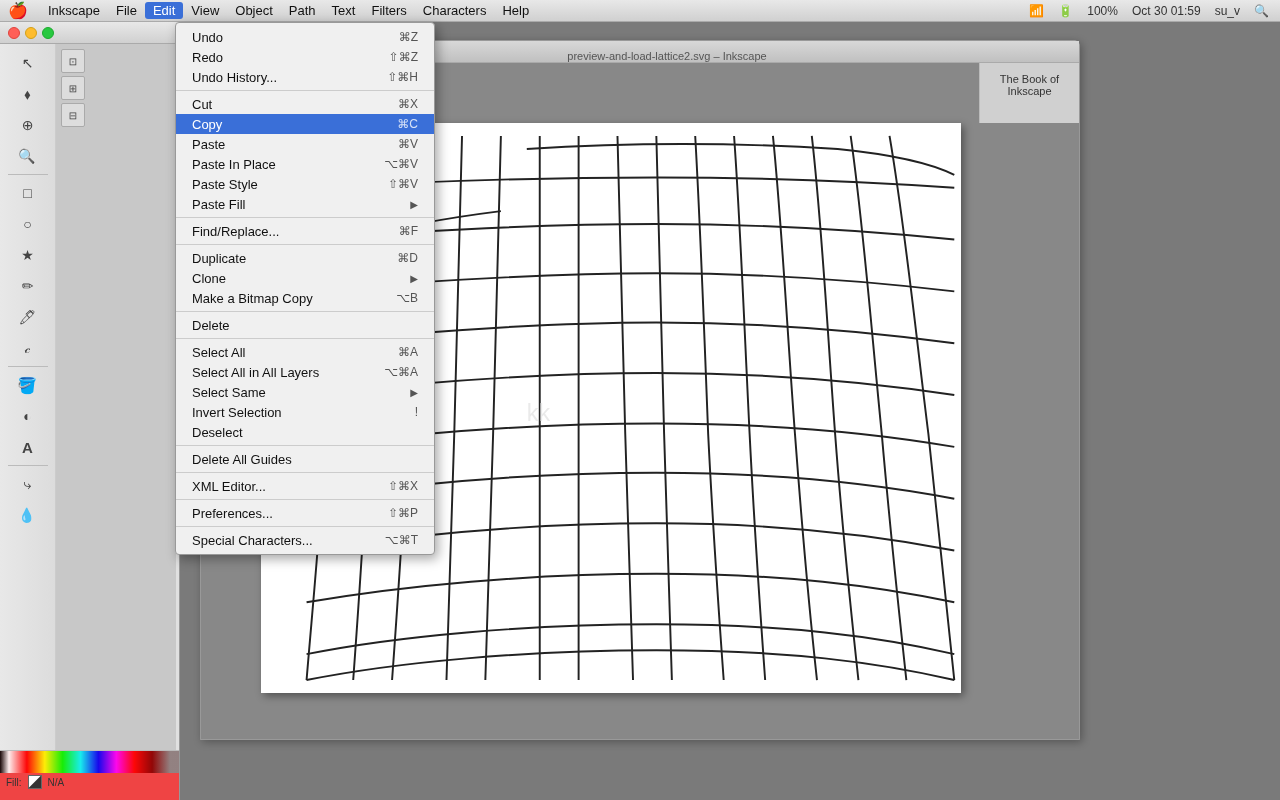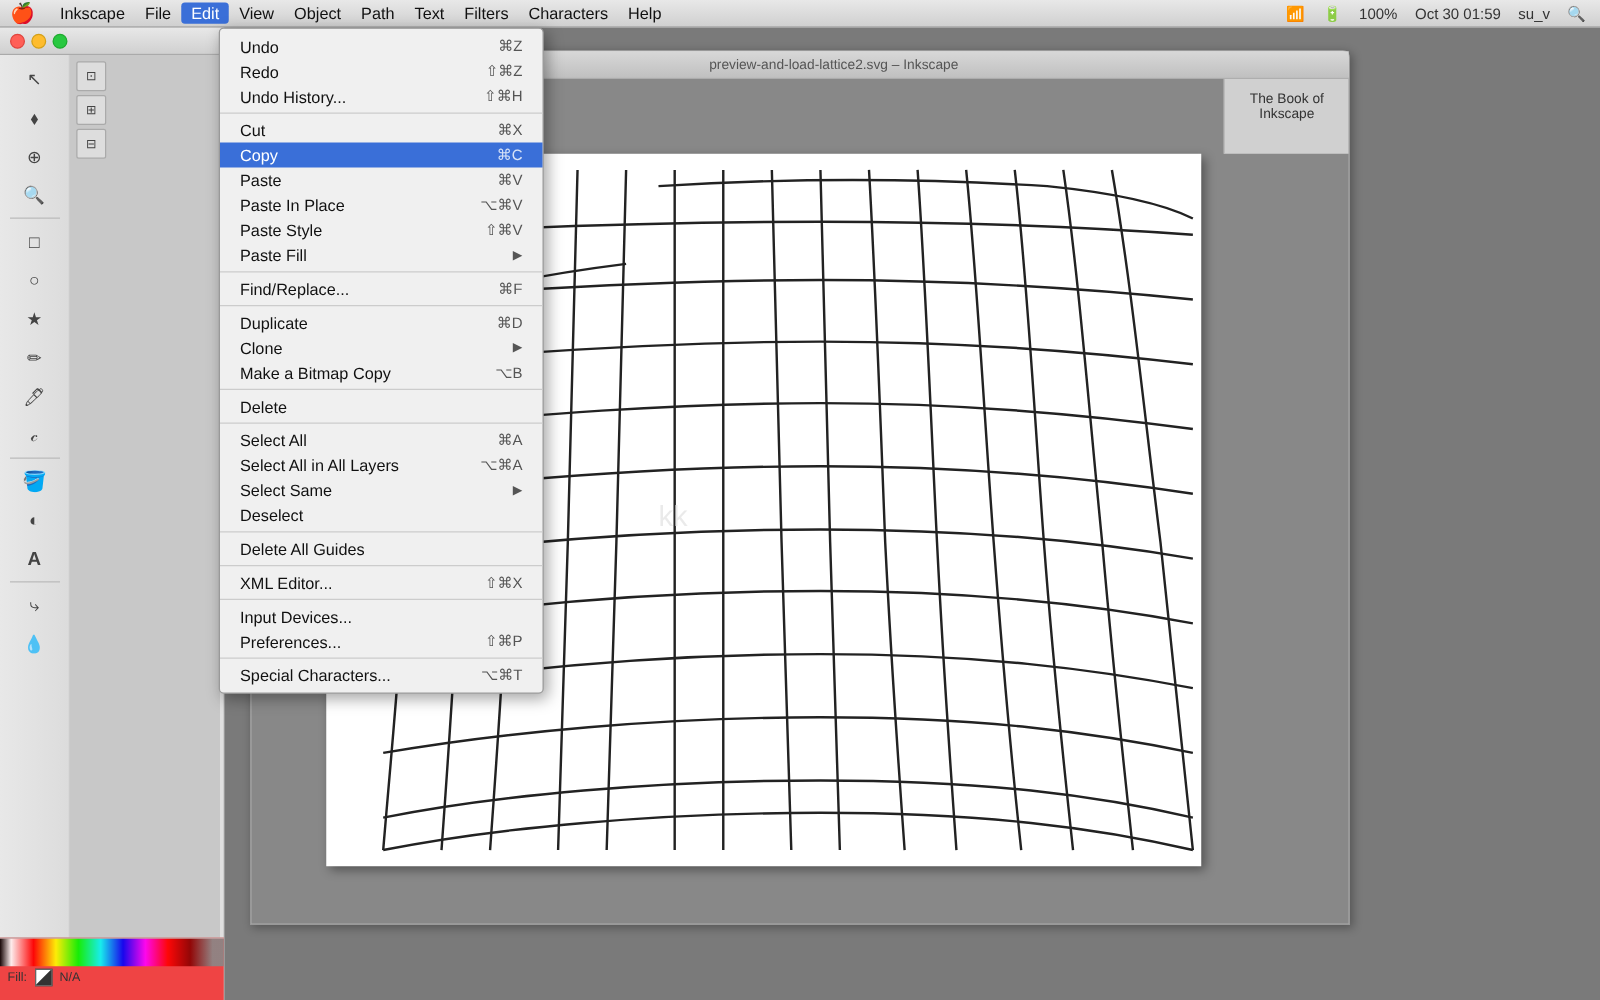--- a/index.html
+++ b/index.html
@@ -130,21 +130,21 @@
       background: #e0e0e0;
       border: 1px solid #999;
       border-radius: 6px 6px 0 0;
       box-shadow: 2px 2px 8px rgba(0,0,0,0.3);
     }
     .window2-titlebar {
       height: 22px;
       background: linear-gradient(to bottom, #d8d8d8, #c0c0c0);
       border-bottom: 1px solid #aaa;
       display: flex;
-      align-items: center;
+      align-items: flex-end;
       padding: 0 8px;
     }
     .traffic-lights2 {
       display: flex;
       gap: 5px;
       margin-right: 8px;
     }
     .tl2 { width: 12px; height: 12px; border-radius: 50%; }
     .tl2-red { background: #ccc; border: 1px solid #aaa; }
     .tl2-yellow { background: #ccc; border: 1px solid #aaa; }
@@ -379,37 +379,38 @@
   </div>
   <div class="menu-item">
     <span class="menu-item-label">Select All in All Layers</span>
     <span class="menu-shortcut">⌥⌘A</span>
   </div>
   <div class="menu-item">
     <span class="menu-item-label">Select Same</span>
     <span class="menu-arrow">▶</span>
   </div>
   <div class="menu-item">
+    <span class="menu-item-label">Invert Selection</span>
+    <span class="menu-shortcut">!</span>
+  </div>
+  <div class="menu-item">
     <span class="menu-item-label">Deselect</span>
     <span class="menu-shortcut"></span>
   </div>
   <div class="menu-separator"></div>
   <div class="menu-item">
     <span class="menu-item-label">Delete All Guides</span>
   </div>
   <div class="menu-separator"></div>
   <div class="menu-item">
     <span class="menu-item-label">XML Editor...</span>
     <span class="menu-shortcut">⇧⌘X</span>
   </div>
   <div class="menu-separator"></div>
   <div class="menu-item">
-    <span class="menu-item-label">Input Devices...</span>
-  </div>
-  <div class="menu-item">
     <span class="menu-item-label">Preferences...</span>
     <span class="menu-shortcut">⇧⌘P</span>
   </div>
   <div class="menu-separator"></div>
   <div class="menu-item">
     <span class="menu-item-label">Special Characters...</span>
     <span class="menu-shortcut">⌥⌘T</span>
   </div>
 </div>
 

